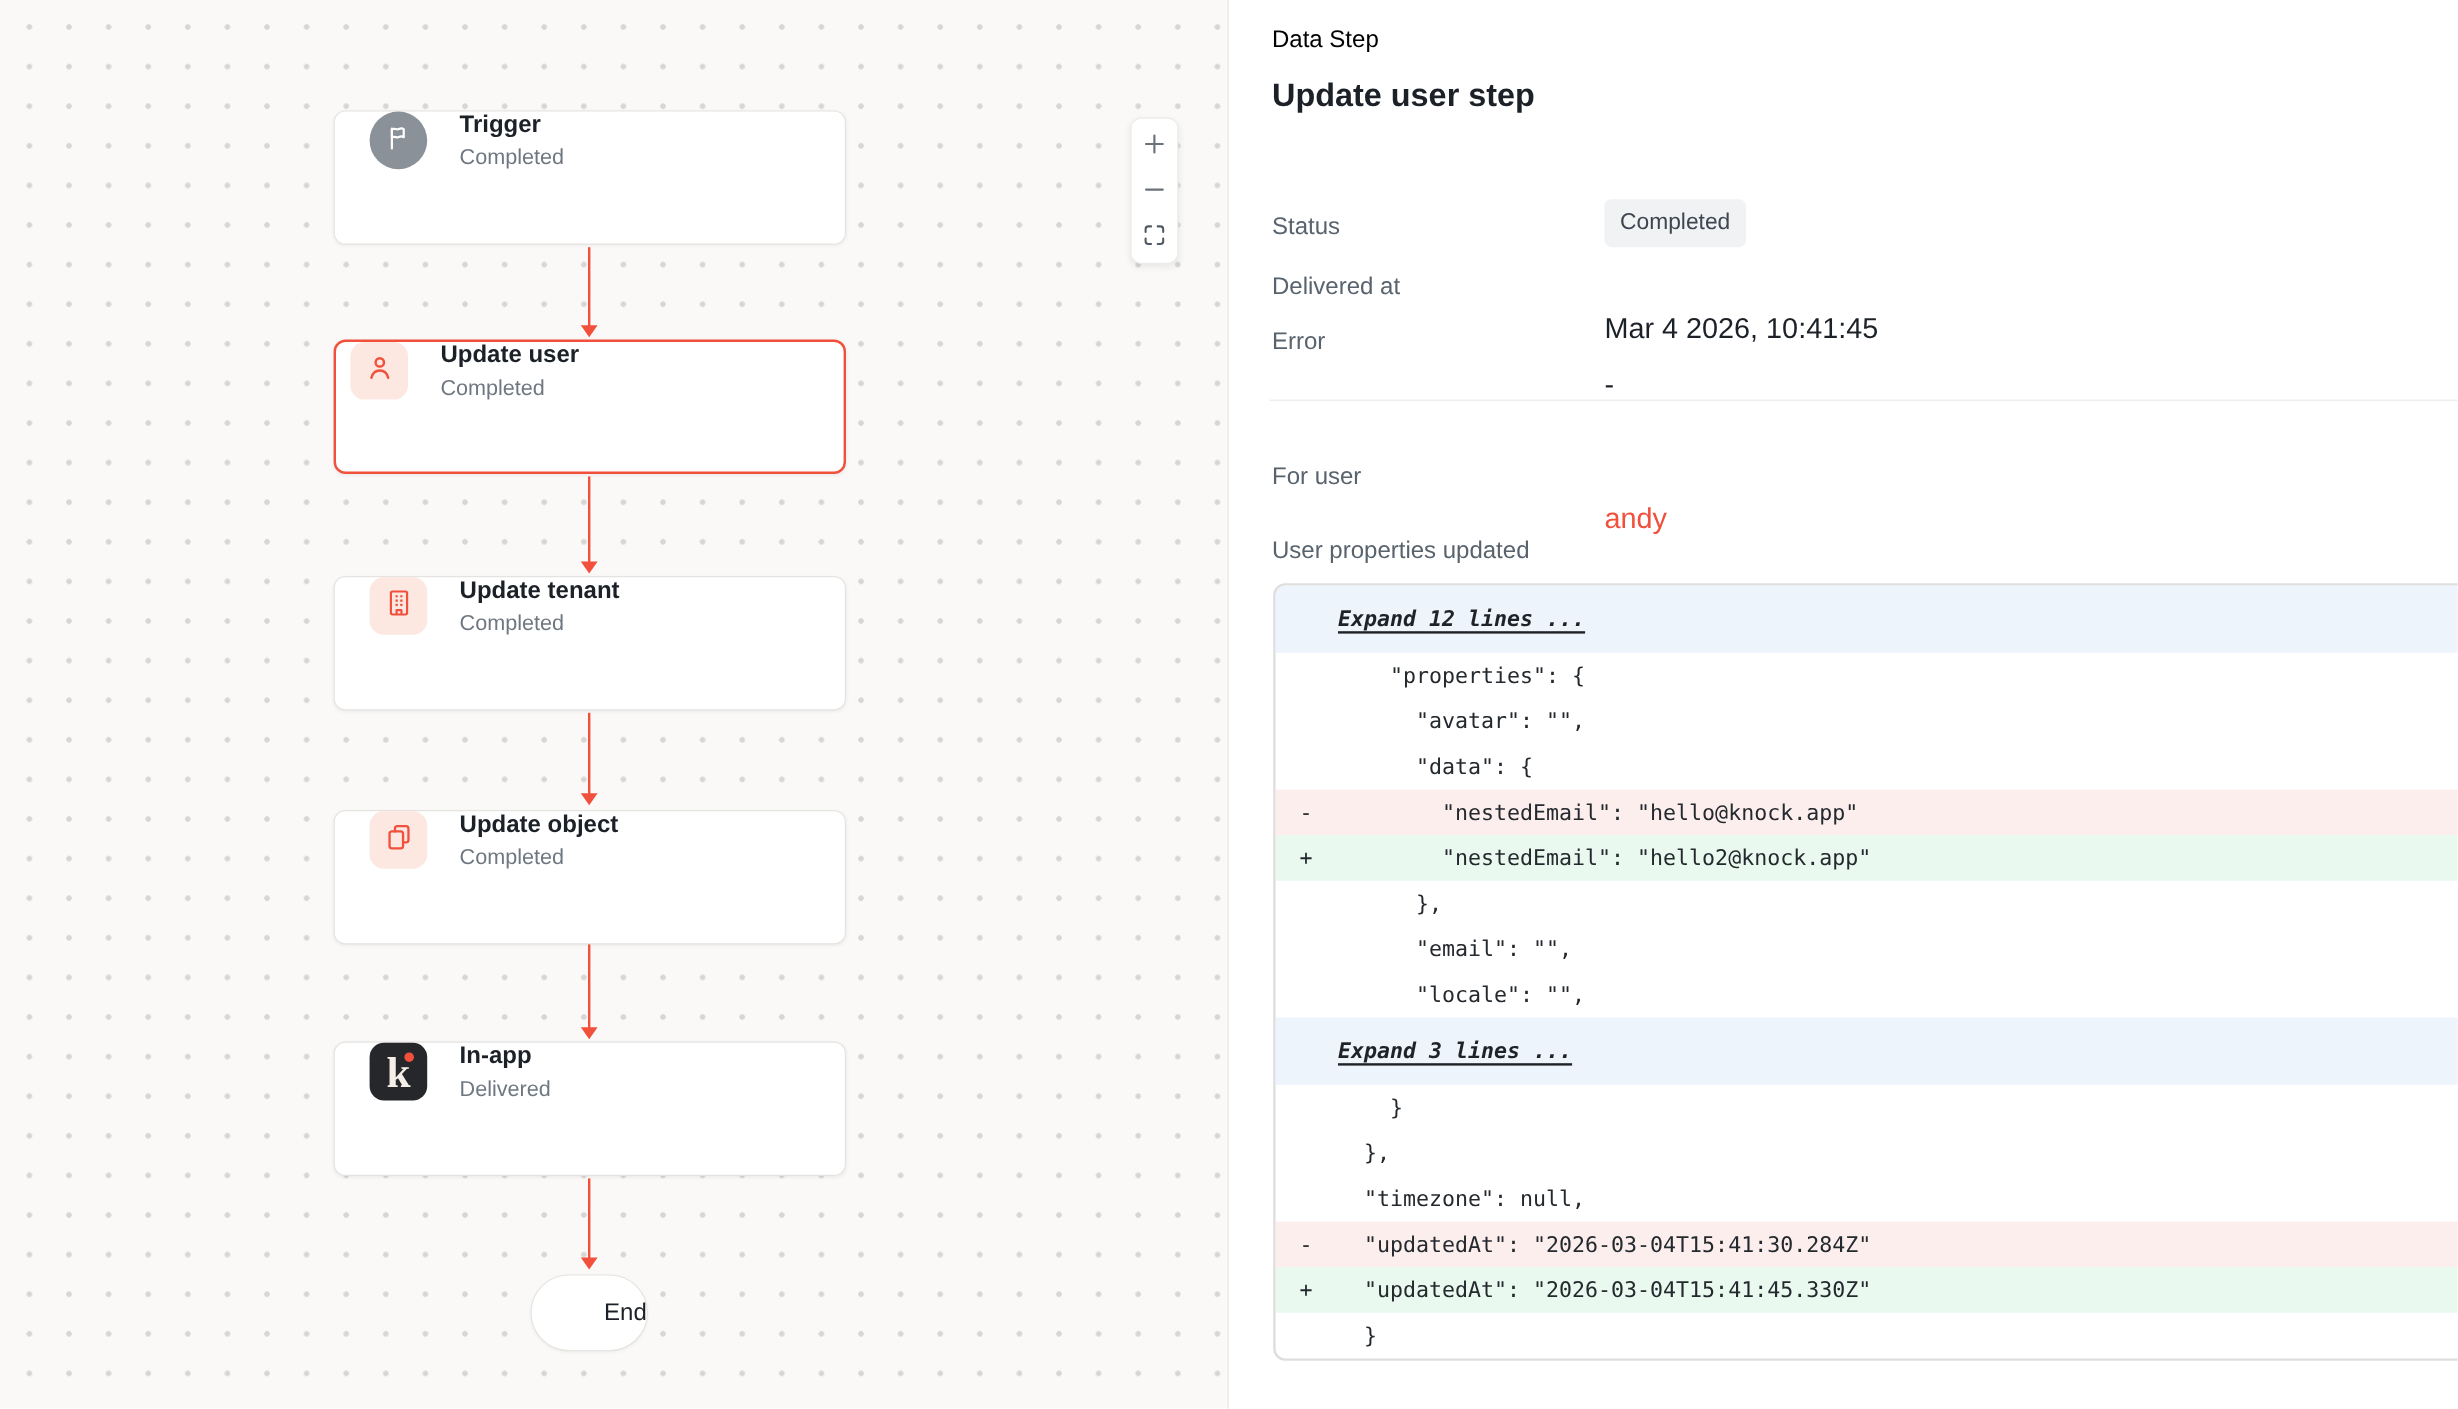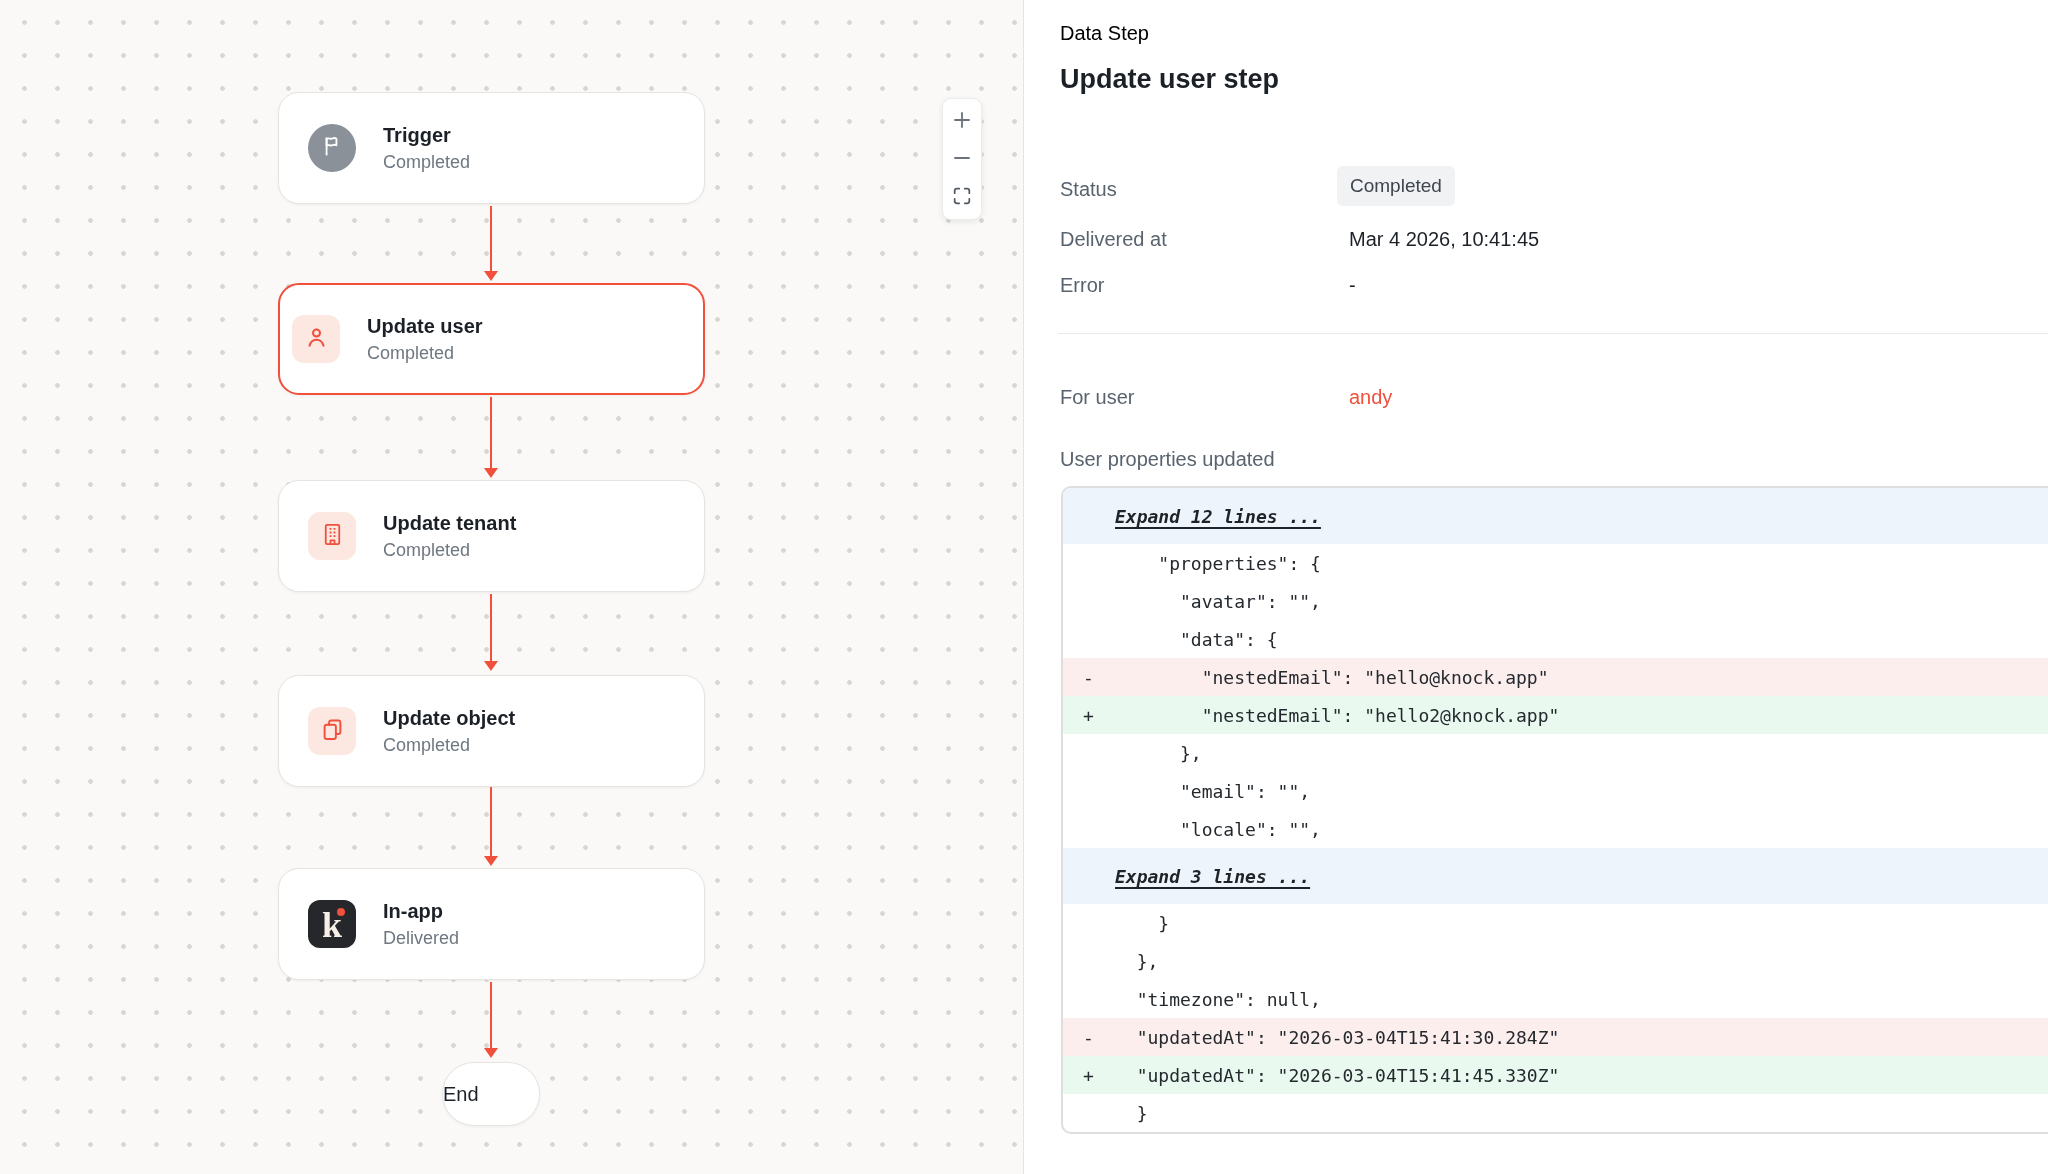--- a/index.html
+++ b/index.html
@@ -26,23 +26,23 @@
     width:1024px;height:1174px;
     flex:0 0 1024px;
     background-color:var(--canvas-bg);
     background-image:radial-gradient(circle,var(--dot) 2px,transparent 2.6px);
     background-size:33px 33px;
     background-position:8px 6px;
     border-right:1px solid #e4e4e2;
   }
   .node{
     position:absolute;left:278px;width:427px;height:112px;
-    background:#fff;border:1px solid var(--card-border);border-radius:21px;
+    background:#fff;border:1px solid var(--card-border);border-radius:10px;
     box-shadow:0 1px 3px rgba(16,24,40,.05);
-    display:flex;align-items:center;padding-left:29px;cursor:pointer;
+    display:flex;align-items:flex-start;padding-left:29px;cursor:pointer;
   }
   .node.selected{border:2px solid var(--accent);padding-left:12px;}
   .tile{
     width:48px;height:48px;border-radius:12px;flex:0 0 48px;
     display:flex;align-items:center;justify-content:center;position:relative;
   }
   .tile.pink{background:#fde7e1;}
   .tile.circle{background:#8b9199;border-radius:50%;}
   .tile.dark{background:#25272b;}
   .k-letter{
@@ -57,40 +57,40 @@
   .arrow{position:absolute;width:2px;background:var(--accent);left:490px;}
   .arrow::after{
     content:"";position:absolute;bottom:-2px;left:50%;transform:translateX(-50%);
     border:7px solid transparent;border-top:10px solid var(--accent);border-bottom:none;
   }
 
   .end-pill{
     position:absolute;left:442px;top:1062px;width:98px;height:64px;
     background:#fff;border:1px solid var(--card-border);border-radius:34px;
     box-shadow:0 1px 3px rgba(16,24,40,.05);
-    display:flex;align-items:center;justify-content:flex-start;
+    display:flex;align-items:center;justify-content:flex-end;
     font-size:20px;color:var(--ink);cursor:pointer;
   }
 
   .zoom-controls{
     position:absolute;left:942px;top:98px;width:40px;height:122px;
     background:#fff;border:1px solid #ececea;border-radius:9px;
     box-shadow:0 2px 6px rgba(16,24,40,.08);
     display:flex;flex-direction:column;align-items:center;justify-content:space-between;
     padding:9px 0;
   }
   .zoom-btn{width:26px;height:26px;display:flex;align-items:center;justify-content:center;cursor:pointer;background:none;border:none;}
 
   
   .panel{position:relative;flex:1;background:#fff;height:1174px;}
   .kicker{position:absolute;left:36px;top:22px;font-size:20px;color:#000000;}
   .page-title{position:absolute;left:36px;top:64px;font-size:27px;font-weight:700;color:var(--ink);}
 
   .field-label{position:absolute;left:36px;font-size:20px;color:var(--muted);text-align:center;}
-  .field-value{position:absolute;left:325px;font-size:20px;color:var(--ink);}
+  .field-value{position:absolute;left:313px;font-size:24px;color:var(--ink);margin-top:33px;}
   .badge{
     position:absolute;left:313px;top:166px;
     background:#f1f2f4;border-radius:6px;padding:9px 13px;
     font-size:19px;color:#3f4650;
   }
   .divider{position:absolute;left:34px;right:0;top:333px;border-top:1px solid #e8eaed;}
   .link{color:var(--accent);cursor:pointer;}
 
   
   .diff{

